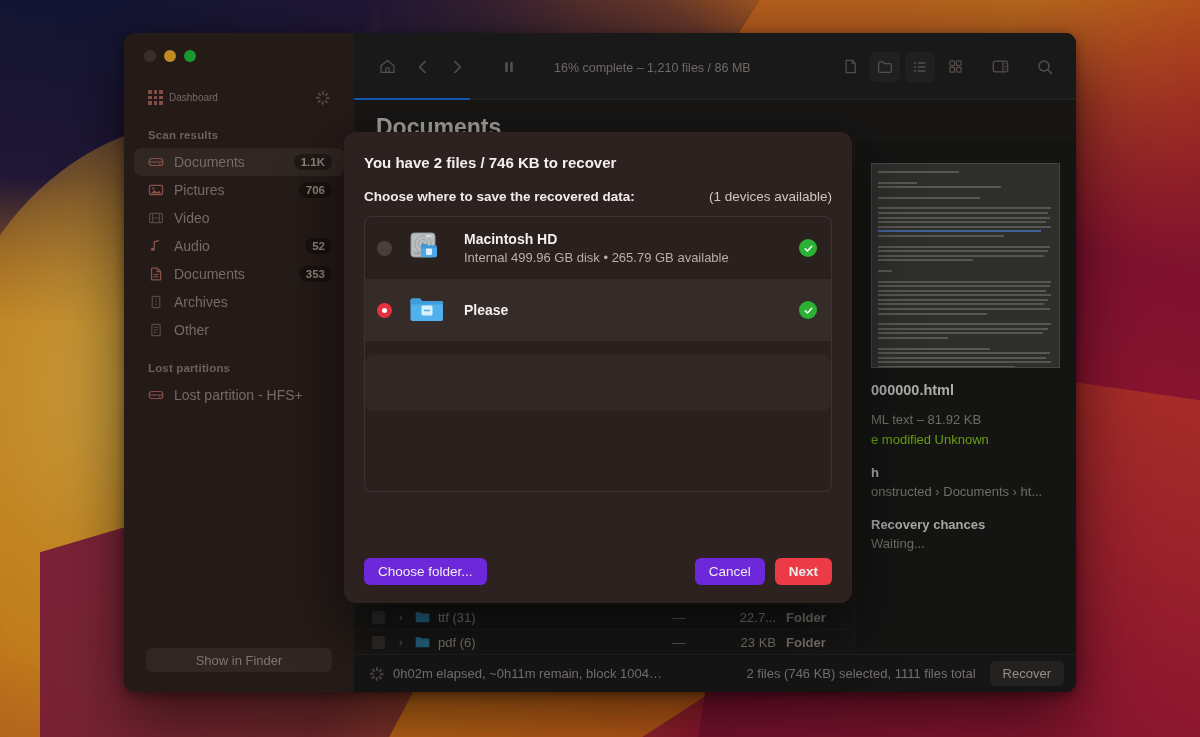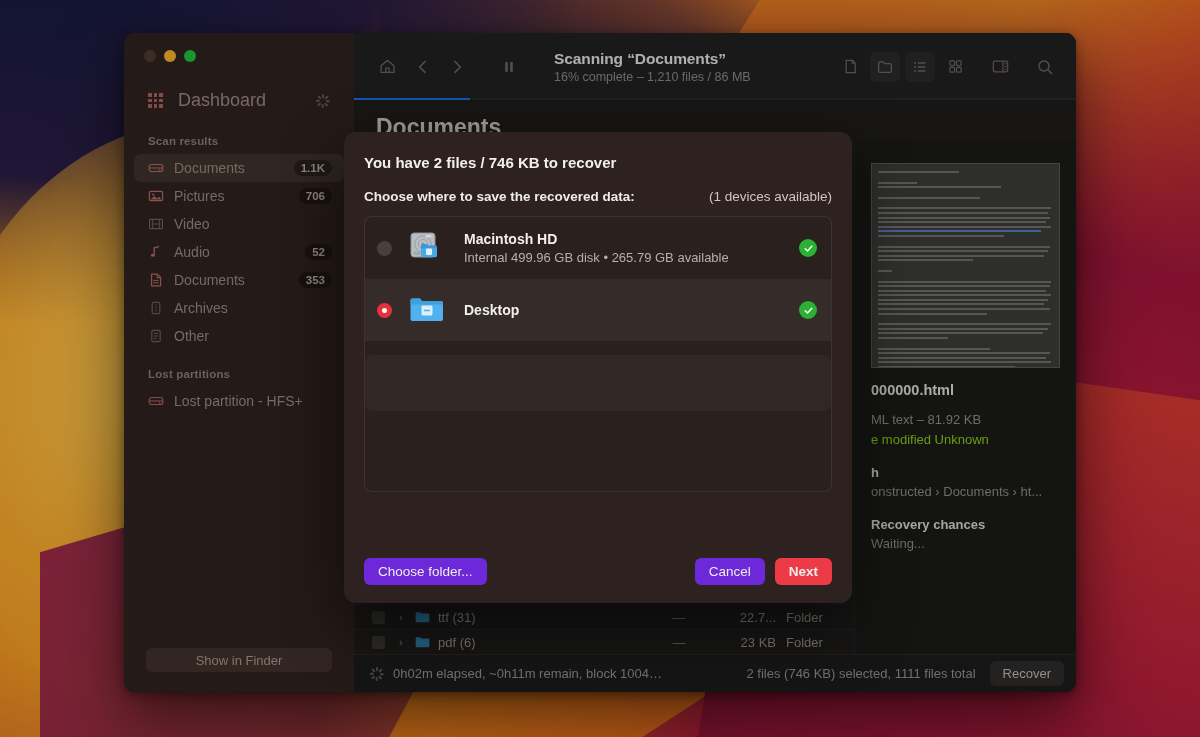--- a/index.html
+++ b/index.html
@@ -70,23 +70,23 @@
     display: flex; flex-direction: column;
     position: relative;
   }
   .traffic { display: flex; gap: 8px; padding: 17px 0 0 20px; }
   .tl { width: 12px; height: 12px; border-radius: 50%; }
   .tl.close { background: #4d3a33; }
   .tl.min { background: #f5b32c; }
   .tl.max { background: #1fc23b; }
 
   .dash-row {
-    display: flex; align-items: center; gap: 15px;
+    display: flex; align-items: center; gap: 6px;
     margin: 22px 14px 0 14px; padding: 6px 10px; border-radius: 7px;
-    color: #9a8781; font-size: 18px;
+    color: #9a8781; font-size: 10px;
   }
   .dash-grid {
     width: 15px; height: 15px; display: grid;
     grid-template-columns: repeat(3, 1fr); grid-template-rows: repeat(3, 1fr); gap: 1.6px;
     flex: 0 0 15px;
   }
   .dash-grid i { background: #a8625a; border-radius: 0.5px; display: block; }
   .dash-label { flex: 1; }
   .spinner { width: 14px; height: 14px; position: relative; flex: 0 0 14px; opacity: 0.55; }
   .spinner i {
@@ -160,21 +160,21 @@
     display: flex; align-items: center; height: 25px;
     padding: 0 12px 0 18px; color: #9a9490; font-size: 13px;
     border-top: 1px solid rgba(255,255,255,0.035);
   }
   .row-check { width: 13px; height: 13px; border-radius: 3px; background: #3a3633; flex: 0 0 13px; margin-right: 14px; }
   .row-caret { width: 12px; color: #8a8480; font-size: 11px; flex: 0 0 12px; }
   .row-folder-ico { width: 15px; height: 12px; flex: 0 0 15px; margin: 0 8px 0 4px; }
   .row-name { flex: 1; min-width: 0; }
   .row-c1 { width: 70px; text-align: center; color: #7d7773; }
   .row-c2 { width: 72px; text-align: right; padding-right: 10px; }
-  .row-c3 { width: 56px; }
+  .row-c3 { width: 56px; font-weight: bold; }
 
   
   #inspector {
     width: 222px; flex: 0 0 222px; background: #1a1a19;
     border-left: 1px solid rgba(255,255,255,0.05);
     padding: 22px 16px 0 16px; overflow: hidden;
   }
   #preview-thumb {
     width: 100%; height: 205px; background: #3c3b39;
     border: 1px solid #5b5956; overflow: hidden; padding: 7px 6px;
@@ -409,21 +409,20 @@
         </div>
       </div>
       <div class="tb-btn" style="margin-left:22px">
         <svg width="14" height="16" viewBox="0 0 14 16">
           <rect x="3.2" y="3" width="2.6" height="10" rx="1" fill="#6e6460"></rect>
           <rect x="8.2" y="3" width="2.6" height="10" rx="1" fill="#6e6460"></rect>
         </svg>
       </div>
 
       <div id="scan-title-block">
-        <div id="scan-title">Scanning “Documents”</div>
         <div id="scan-sub">16% complete – 1,210 files / 86 MB</div>
       </div>
 
       <div id="toolbar-right">
         <div class="tb-btn">
           <svg width="17" height="17" viewBox="0 0 18 18">
             <path d="M4.4 2.4 H11 L14 5.4 V15.6 H4.4 Z" fill="none" stroke="#6e6460" stroke-width="1.3" stroke-linejoin="round"></path>
             <path d="M10.8 2.6 V5.6 H13.8" fill="none" stroke="#6e6460" stroke-width="1.2"></path>
           </svg>
         </div>
@@ -635,21 +634,21 @@
         </span>
       <span class="dev-icon">
         <svg width="40" height="34" viewBox="0 0 40 34">
           <path d="M2.5 7.5 a2 2 0 0 1 2-2 H12 l2 2.6 H33 a2 2 0 0 1 2 2 V26 a2 2 0 0 1 -2 2 H4.5 A2 2 0 0 1 2.5 26 Z" fill="#51b1ee"></path>
           <path d="M2.5 7.5 a2 2 0 0 1 2-2 H12 l2 2.6 H33 a2 2 0 0 1 2 2 V11.6 H2.5 Z" fill="#3f9ede"></path>
           <rect x="13.5" y="12.5" width="11" height="10" rx="1.4" fill="#d9effb"></rect>
           <line x1="16" y1="17.5" x2="22" y2="17.5" stroke="#51b1ee" stroke-width="1.4"></line>
         </svg>
       </span>
       <span class="dev-text">
-        <span class="dev-name" style="display:block">Desktop</span>
+        <span class="dev-name" style="display:block">Please</span>
       </span>
       <span class="ok-badge">
         <svg width="11" height="11" viewBox="0 0 12 12">
             <path d="M2.4 6.2 L4.9 8.7 L9.6 3.6" fill="none" stroke="#fff" stroke-width="1.6" stroke-linecap="round" stroke-linejoin="round"></path>
           </svg>
       </span>
     </div>
 
     <div id="empty-slot"></div>
   </div>

